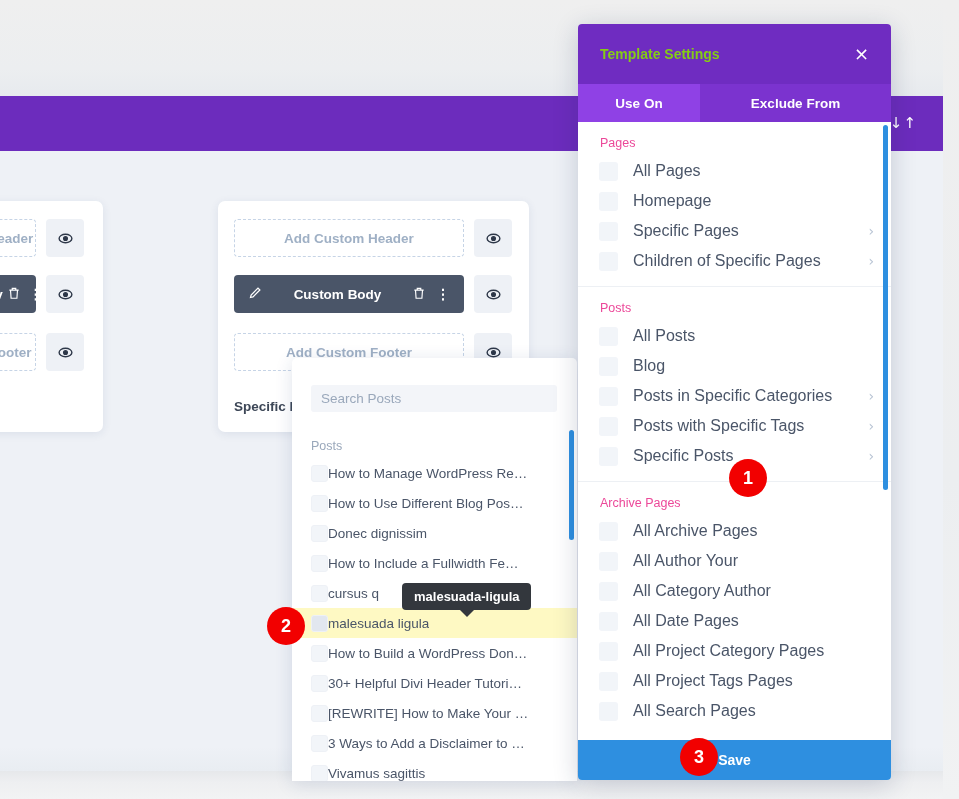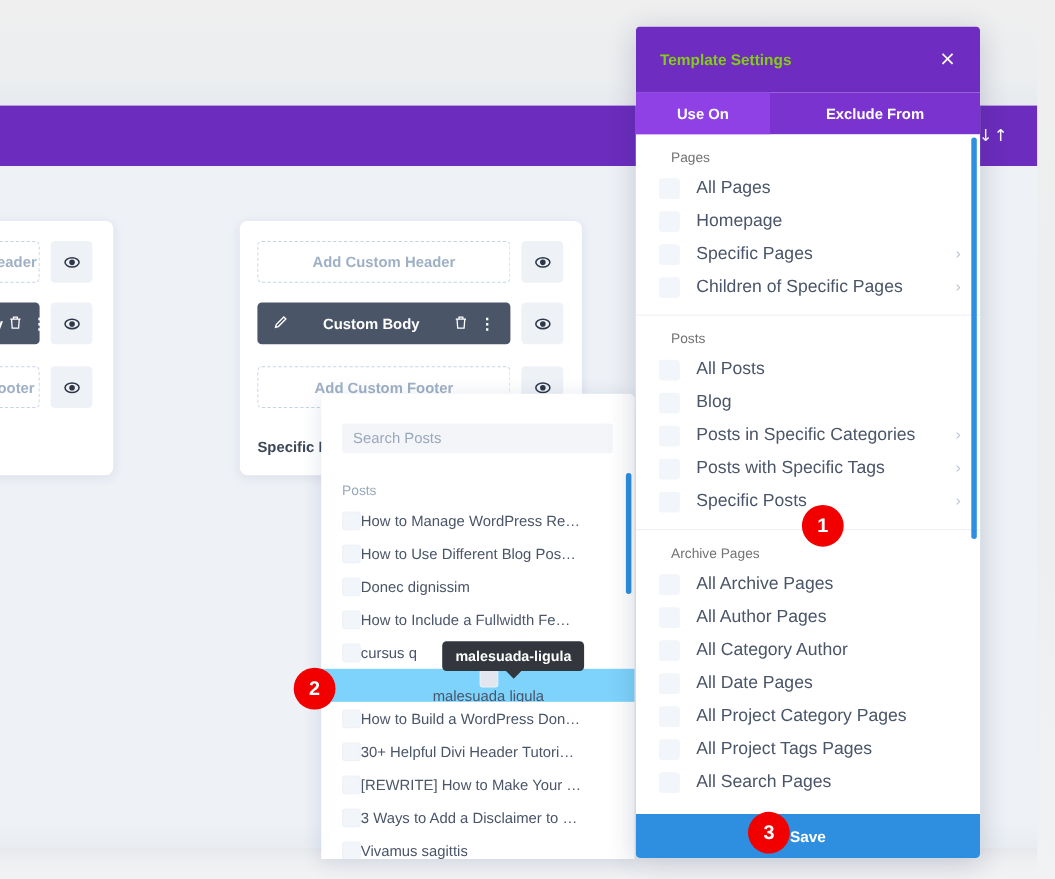--- a/index.html
+++ b/index.html
@@ -87,21 +87,21 @@
     position: absolute; font-size: 12.5px; color: #9aa8bb;
     font-family: "Liberation Sans", sans-serif;
   }
   #posts-pop-label { left: 19px; top: 81px; }
 
   .pop-list { position: absolute; left: 0; top: 100px; width: 285px; }
   .opt {
     display: flex; align-items: center; 
     height: 30px; padding-left: 19px;
   }
-  .opt.hl { background: #7dd3fc; flex-direction: column; }
+  .opt.hl { background: #fef9c3; }
   .cb {
     width: 17px; height: 17px; border-radius: 3px; background: #f2f5f9;
     flex: none; border: 1px solid #eef1f6;
   }
   .opt.hl .cb { background: #e2e7ef; }
   .opt .txt {
     font-size: 13.5px; color: #4a5568; white-space: nowrap;
     overflow: hidden; text-overflow: clip;
   }
   #pop-scroll {
@@ -146,21 +146,21 @@
   .tab.on { background: #8f41e5; width: 122px; }
   .tab.off { flex: 1; }
 
   #modal-body {
     position: absolute; left: 0; top: 98px; width: 313px; height: 658px;
     overflow: hidden;
   }
   .sec { padding: 14px 0 10px 0; }
   .sec + .sec { border-top: 1px solid #edf0f4; }
   .sec-title {
-    font-size: 12.5px; color: #737373; padding-left: 32px; margin-bottom: 6px;
+    font-size: 12.5px; color: #ec4899; padding-left: 22px; margin-bottom: 6px;
   }
   .mrow {
     display: flex; align-items: center; height: 30px; padding: 0 17px 0 21px;
   }
   .mrow .cb2 {
     width: 19px; height: 19px; border-radius: 3px; background: #f2f5f9;
     flex: none; margin-right: 15px;
   }
   .mrow .mtxt { font-size: 16px; color: #4a5568; flex: 1; white-space: nowrap; }
   .chev { color: #b8c4d4; font-size: 14px; font-family: "DejaVu Sans", sans-serif; }
@@ -394,21 +394,21 @@
           </div>
         </div>
         <div class="sec">
           <div class="sec-title">Archive Pages</div>
           <div class="mrow">
             <div class="cb2"></div>
             <div class="mtxt">All Archive Pages</div>
           </div>
           <div class="mrow">
             <div class="cb2"></div>
-            <div class="mtxt">All Author Pages</div>
+            <div class="mtxt">All Author Your</div>
           </div>
           <div class="mrow">
             <div class="cb2"></div>
             <div class="mtxt">All Category Author</div>
           </div>
           <div class="mrow">
             <div class="cb2"></div>
             <div class="mtxt">All Date Pages</div>
           </div>
           <div class="mrow">

